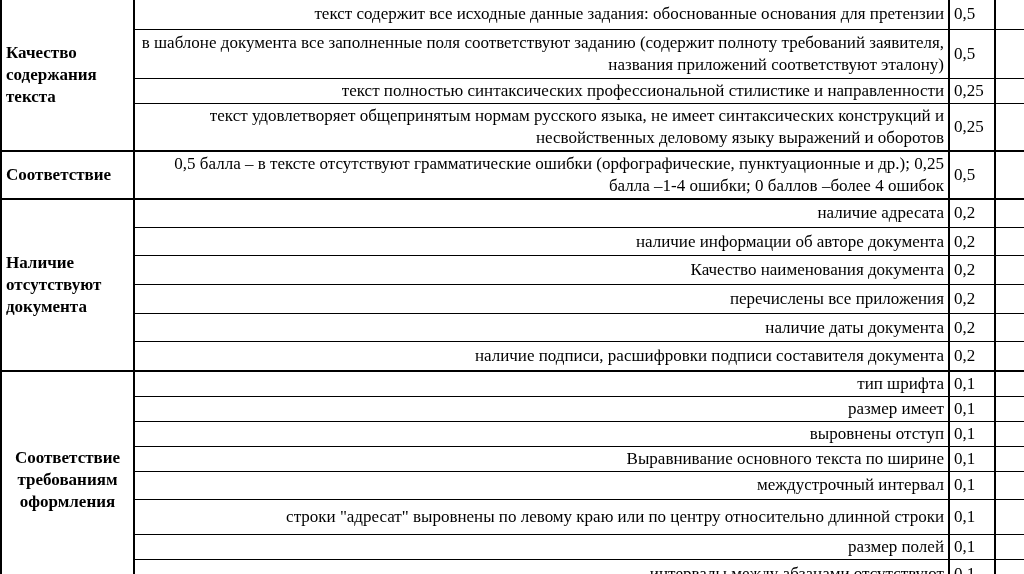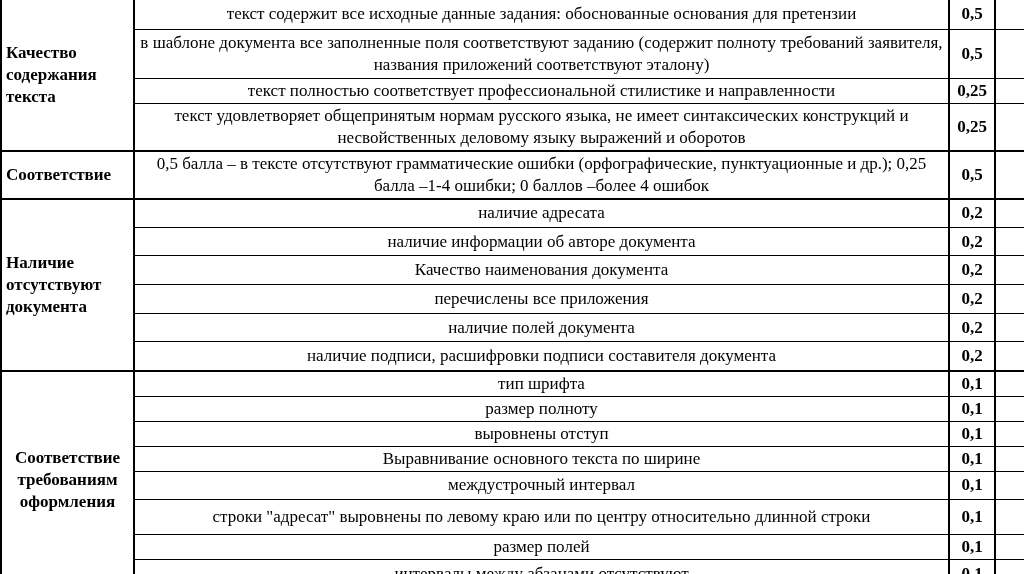--- a/index.html
+++ b/index.html
@@ -27,23 +27,23 @@
     line-height: 22px;
     padding: 1px 4px;
     vertical-align: middle;
     overflow: hidden;
   }
   
   tr.first-row td { border-top: none; }
   td.cat { border-left: none; padding-left: 2px; font-weight: bold; }
   
   tr.sec-start td { border-top-width: 2px; }
-  td.crit { text-align: center; margin-top: 8px; }
+  td.crit { text-align: right; margin-top: 8px; }
   td.crit.nowrap { white-space: nowrap; }
-  td.score { text-align: center; padding: 1px 2px; font-weight: bold; }
+  td.score { padding: 1px 2px; }
   td.cat.ctr { text-align: center; }
   td.empty { border-right: none; }
 </style>
 </head>
 <body>
 
 <table class="rubric">
   <colgroup>
     <col style="width:133px">
     <col style="width:815px">
@@ -57,21 +57,21 @@
       <td class="crit nowrap">текст содержит все  исходные данные задания: обоснованные  основания для претензии</td>
       <td class="score">0,5</td>
       <td class="empty"></td>
     </tr>
     <tr style="height:49px">
       <td class="crit">в шаблоне  документа все заполненные поля соответствуют заданию (содержит  полноту требований заявителя, названия приложений соответствуют эталону)</td>
       <td class="score">0,5</td>
       <td class="empty"></td>
     </tr>
     <tr style="height:25px">
-      <td class="crit nowrap">текст полностью соответствует профессиональной стилистике и направленности</td>
+      <td class="crit nowrap">текст полностью синтаксических профессиональной стилистике и направленности</td>
       <td class="score">0,25</td>
       <td class="empty"></td>
     </tr>
     <tr style="height:47px">
       <td class="crit">текст удовлетворяет общепринятым нормам  русского языка, не имеет синтаксических конструкций  и несвойственных деловому языку выражений и оборотов</td>
       <td class="score">0,25</td>
       <td class="empty"></td>
     </tr>
 
     <tr class="sec-start" style="height:48px">
@@ -96,38 +96,38 @@
       <td class="crit nowrap">Качество наименования документа</td>
       <td class="score">0,2</td>
       <td class="empty"></td>
     </tr>
     <tr style="height:29px">
       <td class="crit nowrap">перечислены все приложения</td>
       <td class="score">0,2</td>
       <td class="empty"></td>
     </tr>
     <tr style="height:28px">
-      <td class="crit nowrap">наличие полей документа</td>
+      <td class="crit nowrap">наличие даты документа</td>
       <td class="score">0,2</td>
       <td class="empty"></td>
     </tr>
     <tr style="height:29px">
       <td class="crit nowrap">наличие подписи, расшифровки подписи составителя документа</td>
       <td class="score">0,2</td>
       <td class="empty"></td>
     </tr>
 
     <tr class="sec-start" style="height:24px">
       <td class="cat ctr" rowspan="8">Соответствие требованиям оформления</td>
       <td class="crit nowrap">тип шрифта</td>
       <td class="score">0,1</td>
       <td class="empty"></td>
     </tr>
     <tr style="height:24px">
-      <td class="crit nowrap">размер полноту</td>
+      <td class="crit nowrap">размер имеет</td>
       <td class="score">0,1</td>
       <td class="empty"></td>
     </tr>
     <tr style="height:24px">
       <td class="crit nowrap">выровнены отступ</td>
       <td class="score">0,1</td>
       <td class="empty"></td>
     </tr>
     <tr style="height:25px">
       <td class="crit nowrap">Выравнивание основного текста по ширине</td>

